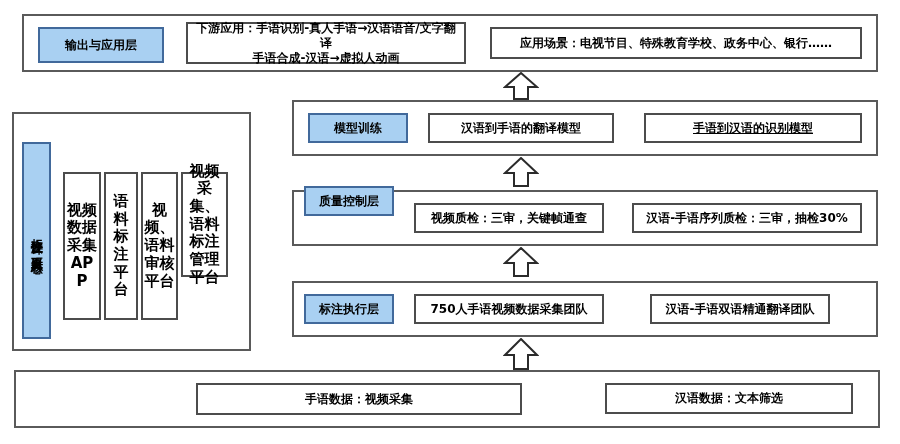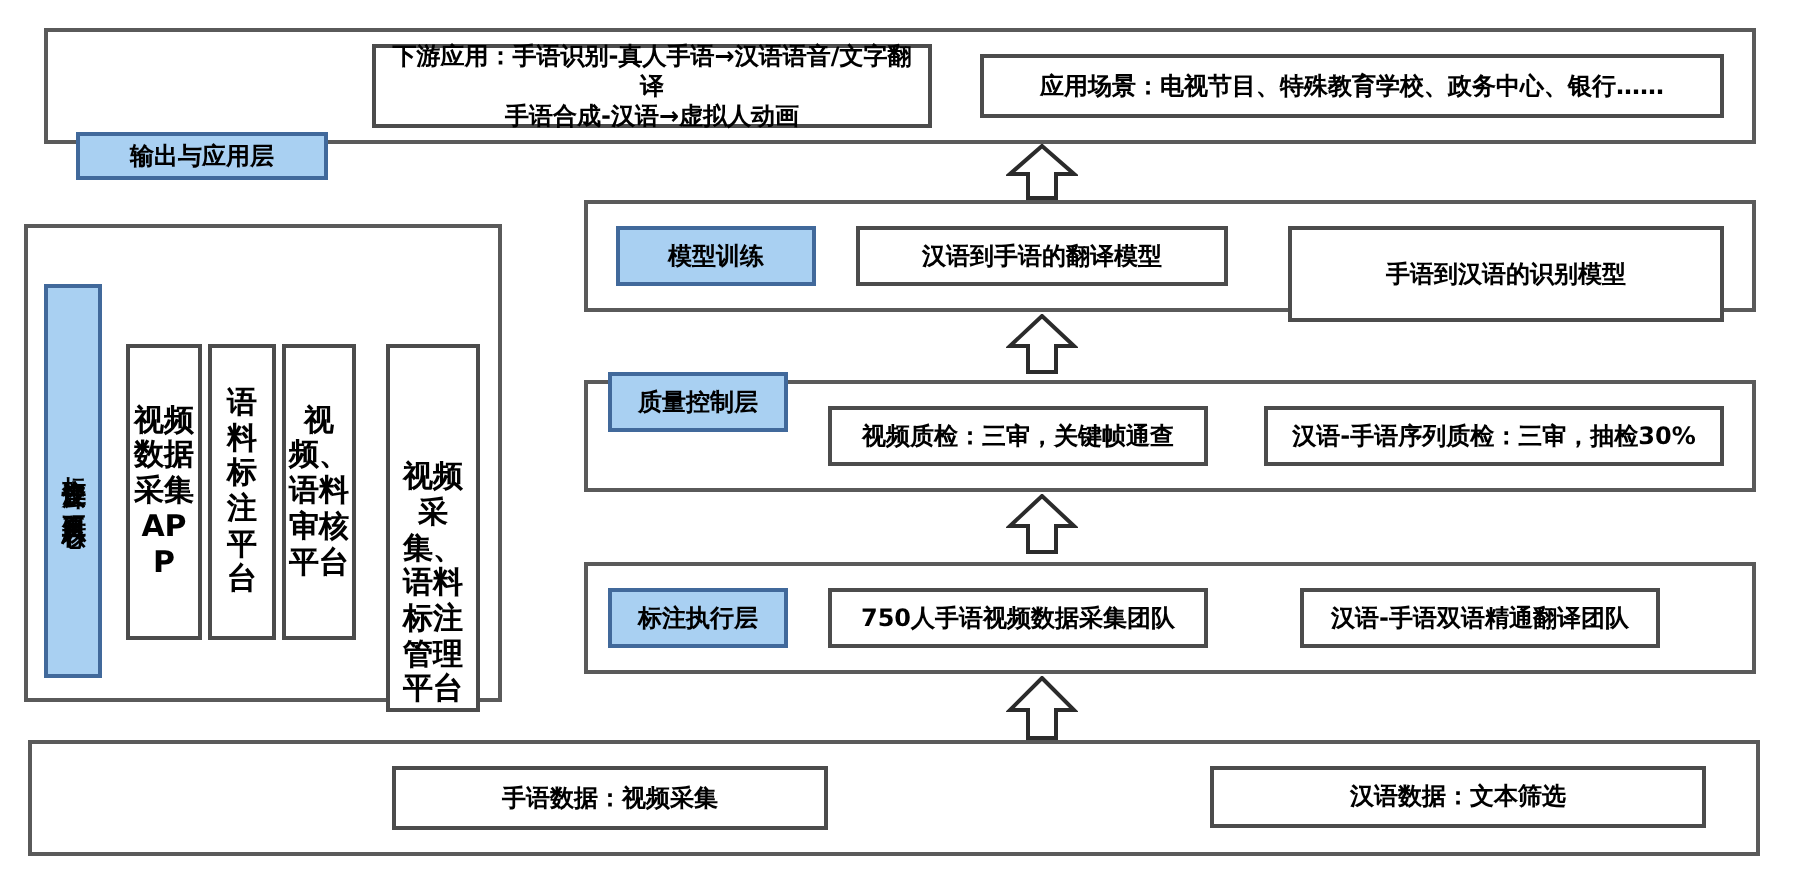--- a/index.html
+++ b/index.html
@@ -89,21 +89,21 @@
   .arrow { position: absolute; }
   .arrow svg { display: block; }
 </style>
 </head>
 <body>
 
 <div class="canvas">
 
   <div class="abs band" style="left:22px; top:14px; width:856px; height:58px;">
   </div>
-  <div class="abs chip t12" style="left:38px; top:27px; width:126px; height:24px;margin-top:39px;">输出与应用层</div>
+  <div class="abs chip t12" style="left:38px; top:27px; width:126px; height:36px;">输出与应用层</div>
 
   <div class="abs box" style="left:186px; top:22px; width:280px; height:42px; flex-direction:column;">
     <div class="t12">下游应用：手语识别-真人手语→汉语语音/文字翻译</div>
     <div class="t12">手语合成-汉语→虚拟人动画</div>
   </div>
 
   <div class="abs box t12" style="left:490px; top:27px; width:372px; height:32px;">应用场景：电视节目、特殊教育学校、政务中心、银行……</div>
 
   <div class="arrow" style="left:503px; top:72px;">
     <svg width="36" height="28" viewBox="0 0 36 28">
@@ -121,29 +121,29 @@
   </div>
 
   <div class="abs toolbox" style="left:104px; top:172px; width:34px; height:148px;">
     <span>语料标注平台</span>
   </div>
 
   <div class="abs toolbox" style="left:141px; top:172px; width:37px; height:148px;">
     <span>视频、语料审核平台</span>
   </div>
 
-  <div class="abs toolbox" style="left:193px; top:172px; width:47px; height:184px;align-items:flex-end;">
+  <div class="abs toolbox" style="left:181px; top:172px; width:47px; height:105px;">
     <span>视频采集、语料标注管理平台</span>
   </div>
 
   <div class="abs band" style="left:292px; top:100px; width:586px; height:56px;">
   </div>
   <div class="abs chip t12" style="left:308px; top:113px; width:100px; height:30px;">模型训练</div>
   <div class="abs box t12" style="left:428px; top:113px; width:186px; height:30px;">汉语到手语的翻译模型</div>
-  <div class="abs box t12" style="left:644px; top:113px; width:218px; height:48px;">手语到汉语的识别模型</div>
+  <div class="abs box t12" style="left:644px; top:113px; width:218px; height:30px;text-decoration:underline;">手语到汉语的识别模型</div>
 
   <div class="arrow" style="left:503px; top:157px;">
     <svg width="36" height="30" viewBox="0 0 36 30">
       <polygon points="18,1 34,16 25,16 25,29 11,29 11,16 2,16" fill="#ffffff" stroke="#2b2b2b" stroke-width="2" stroke-linejoin="miter"></polygon>
     </svg>
   </div>
 
   <div class="abs band" style="left:292px; top:190px; width:586px; height:56px;">
   </div>
   <div class="abs chip t12" style="left:304px; top:186px; width:90px; height:30px;">质量控制层</div>
@@ -163,16 +163,16 @@
   <div class="abs box t12" style="left:650px; top:294px; width:180px; height:30px;">汉语-手语双语精通翻译团队</div>
 
   <div class="arrow" style="left:503px; top:338px;">
     <svg width="36" height="32" viewBox="0 0 36 32">
       <polygon points="18,1 34,17 25,17 25,31 11,31 11,17 2,17" fill="#ffffff" stroke="#2b2b2b" stroke-width="2" stroke-linejoin="miter"></polygon>
     </svg>
   </div>
 
   <div class="abs band" style="left:14px; top:370px; width:866px; height:58px;">
   </div>
-  <div class="abs box t12" style="left:196px; top:383px; width:218px; height:32px;">手语数据：视频采集</div>
+  <div class="abs box t12" style="left:196px; top:383px; width:326px; height:32px;">手语数据：视频采集</div>
   <div class="abs box t12" style="left:605px; top:383px; width:248px; height:31px;">汉语数据：文本筛选</div>
 
 </div>
 
 </body></html>

